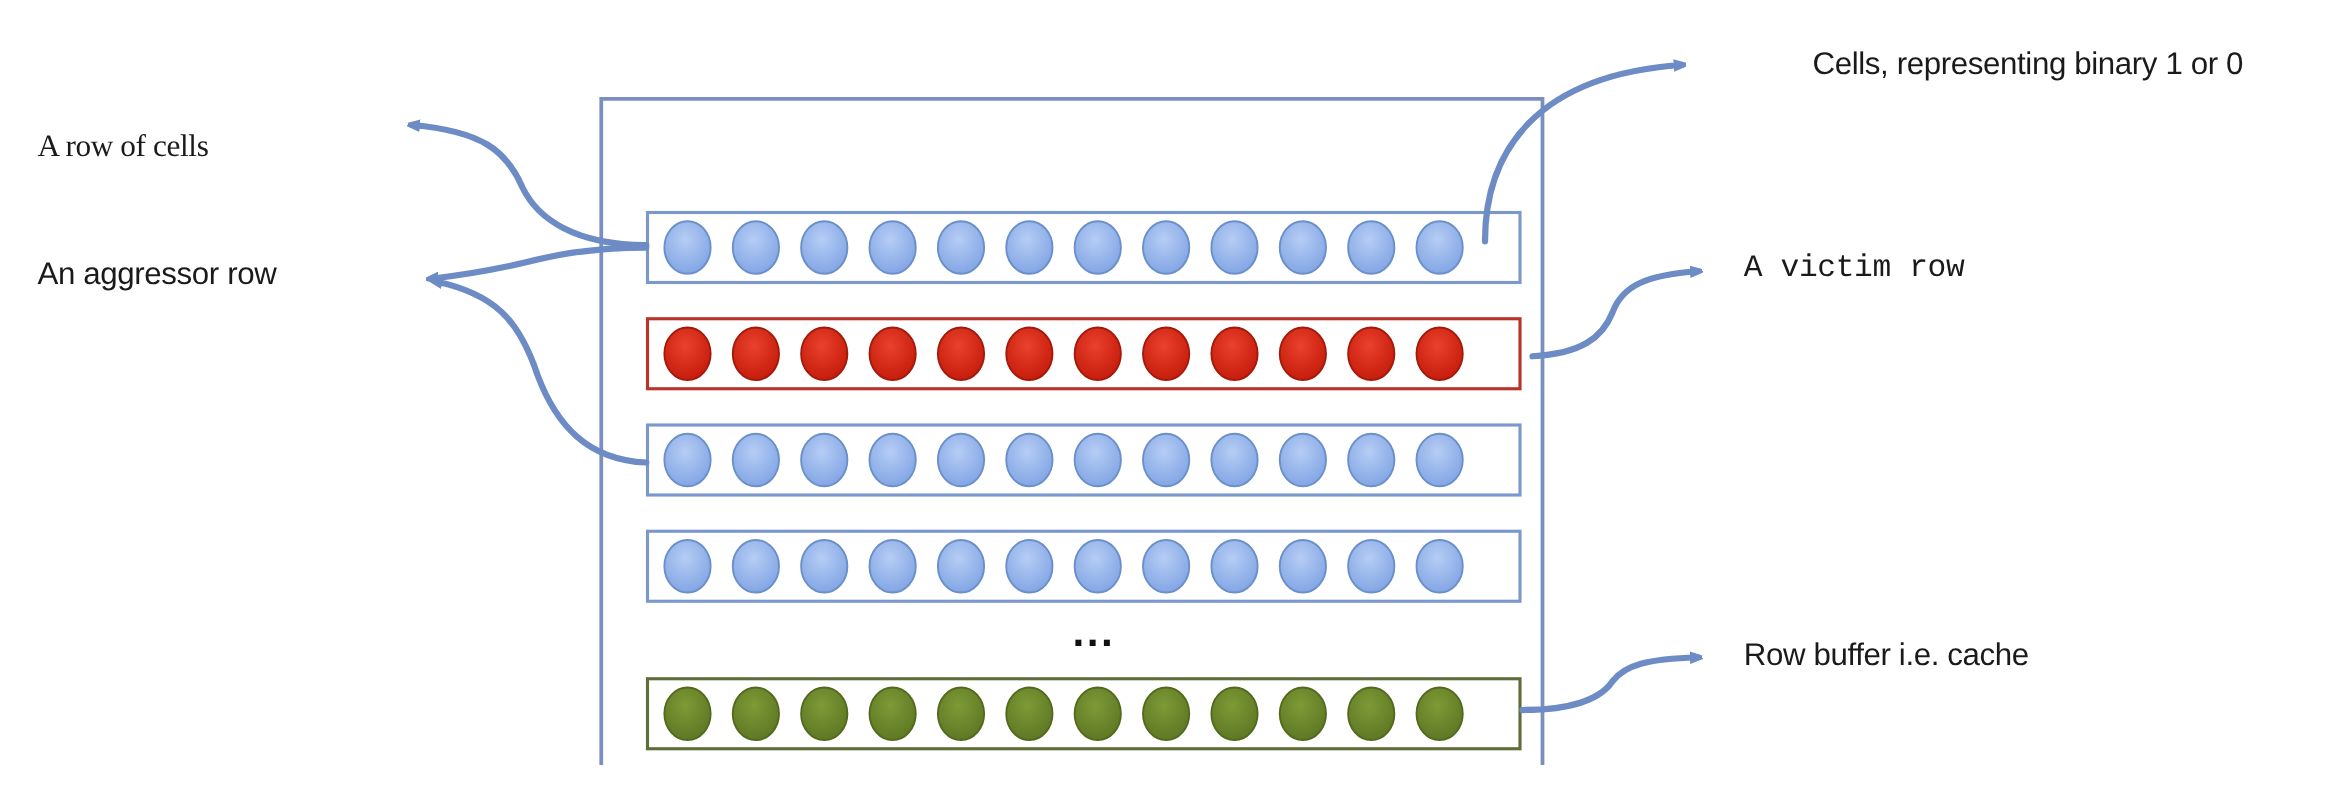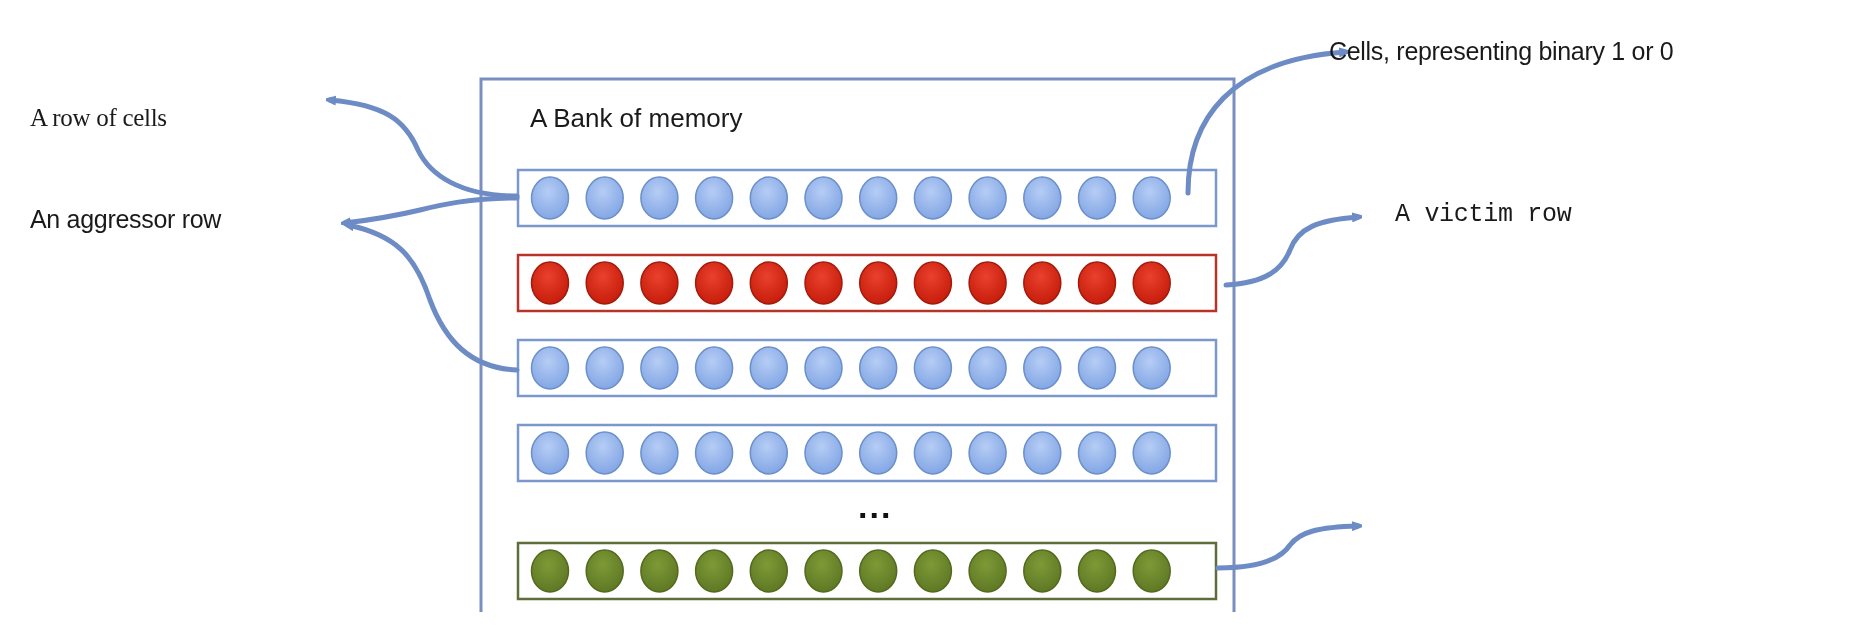--- a/index.html
+++ b/index.html
@@ -117,20 +117,20 @@
     <g id="arrows" fill="none" stroke-width="5" stroke-linecap="round" stroke="#6d8bc4">
       <path d="M517,196 C460,196 430,175 418,150 C405,120 385,105 330,100" marker-end="url(#arrowhead)"></path>
       <path d="M517,198 C470,198 440,205 420,210 C395,216 370,220 345,223" marker-end="url(#arrowhead)"></path>
       <path d="M517,370 C470,368 445,340 430,300 C415,255 395,235 348,225" marker-end="url(#arrowhead)"></path>
       <path d="M1188,193 C1188,120 1230,60 1345,52" marker-end="url(#arrowhead)"></path>
       <path d="M1226,285 C1265,283 1282,270 1290,250 C1298,228 1318,220 1358,217" marker-end="url(#arrowhead)"></path>
       <path d="M1218,568 C1255,568 1280,560 1290,545 C1300,532 1318,527 1358,526" marker-end="url(#arrowhead)"></path>
     </g>
   </svg>
 
-  <div class="bank-title">A Bank of memory</div>
   <div class="ellipsis">...</div>
 
   <div class="lbl" style="left:30px; top:104px;font-family:Liberation Serif, serif;">A row of cells</div>
   <div class="lbl" style="left:30px; top:205px;text-align:right;">An aggressor row</div>
-  <div class="lbl" style="left:1329px; top:37px;">Cells, representing binary 1 or 0</div>
+  <div class="lbl" style="left:1450px; top:37px;">Cells, representing binary 1 or 0</div>
   <div class="lbl" style="left:1395px; top:200px;font-family:Liberation Mono, monospace;">A victim row</div>
+  <div class="lbl" style="left:1395px; top:510px;">Row buffer i.e. cache</div>
 </div>
 
 </body></html>

